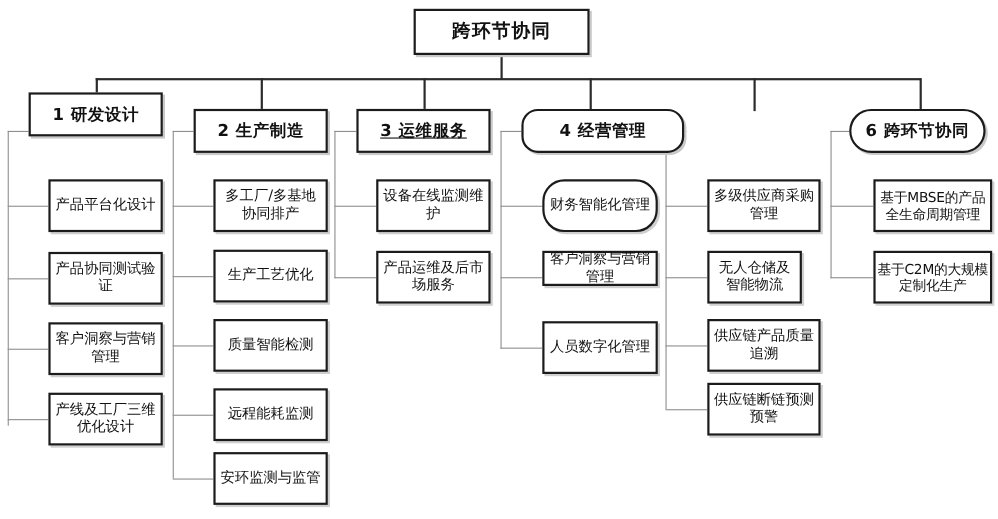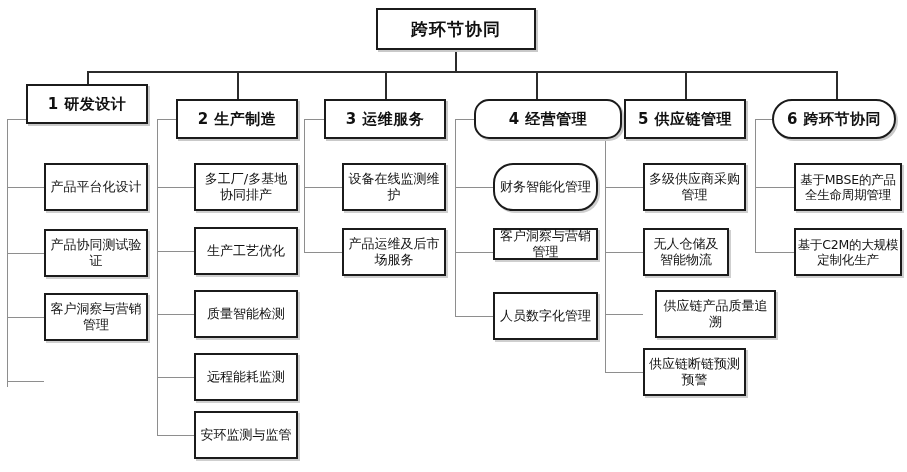--- a/index.html
+++ b/index.html
@@ -110,20 +110,23 @@
   <div class="node leaf" style="left:44px; top:229px; width:104px; height:48px;">
     <span class="txt">产品协同测试验证</span>
   </div>
 
   <div class="ln h" style="left:7px; top:317px; width:37px;"></div>
   <div class="node leaf" style="left:44px; top:293px; width:104px; height:48px;">
     <span class="txt">客户洞察与营销管理</span>
   </div>
 
   <div class="ln h" style="left:7px; top:381px; width:37px;"></div>
+  <div class="node leaf" style="left:44px; top:357px; width:104px; height:48px;">
+    <span class="txt">产线及工厂三维优化设计</span>
+  </div>
 
   <div class="node cat" style="left:176px; top:99px; width:122px; height:40px;">
     <span class="txt">2 生产制造</span>
   </div>
   <div class="ln v" style="left:157px; top:119px; height:316px;"></div>
   <div class="ln h" style="left:157px; top:119px; width:19px;"></div>
 
   <div class="ln h" style="left:157px; top:187px; width:37px;"></div>
   <div class="node leaf" style="left:194px; top:163px; width:104px; height:48px;">
     <span class="txt">多工厂/多基地协同排产</span>
@@ -142,21 +145,21 @@
   <div class="ln h" style="left:157px; top:377px; width:37px;"></div>
   <div class="node leaf" style="left:194px; top:353px; width:104px; height:48px;">
     <span class="txt">远程能耗监测</span>
   </div>
 
   <div class="ln h" style="left:157px; top:435px; width:37px;"></div>
   <div class="node leaf" style="left:194px; top:411px; width:104px; height:48px;">
     <span class="txt">安环监测与监管</span>
   </div>
 
-  <div class="node cat" style="left:324px; top:99px; width:122px; height:40px;">
+  <div class="node cat" style="left:324px; top:99px; width:122px; height:40px;text-decoration:underline;">
     <span class="txt">3 运维服务</span>
   </div>
   <div class="ln v" style="left:304px; top:119px; height:134px;"></div>
   <div class="ln h" style="left:304px; top:119px; width:20px;"></div>
 
   <div class="ln h" style="left:304px; top:187px; width:38px;"></div>
   <div class="node leaf" style="left:342px; top:163px; width:104px; height:48px;">
     <span class="txt">设备在线监测维护</span>
   </div>
 
@@ -179,38 +182,35 @@
   <div class="ln h" style="left:455px; top:252px; width:38px;"></div>
   <div class="node leaf" style="left:493px; top:228px; width:105px; height:32px;">
     <span class="txt">客户洞察与营销管理</span>
   </div>
 
   <div class="ln h" style="left:455px; top:316px; width:38px;"></div>
   <div class="node leaf" style="left:493px; top:292px; width:105px; height:48px;">
     <span class="txt">人员数字化管理</span>
   </div>
 
-  <div class="node cat" style="left:624px; top:99px; width:122px; height:40px;">
-    <span class="txt">5 供应链管理</span>
-  </div>
   <div class="ln v" style="left:605px; top:119px; height:253px;"></div>
   <div class="ln h" style="left:605px; top:119px; width:19px;"></div>
 
   <div class="ln h" style="left:605px; top:187px; width:38px;"></div>
   <div class="node leaf" style="left:643px; top:163px; width:103px; height:48px;">
     <span class="txt">多级供应商采购管理</span>
   </div>
 
   <div class="ln h" style="left:605px; top:252px; width:38px;"></div>
   <div class="node leaf" style="left:643px; top:228px; width:86px; height:48px;">
     <span class="txt">无人仓储及智能物流</span>
   </div>
 
   <div class="ln h" style="left:605px; top:314px; width:38px;"></div>
-  <div class="node leaf" style="left:643px; top:290px; width:121px; height:48px;margin-left:12px;">
+  <div class="node leaf" style="left:643px; top:290px; width:103px; height:48px;">
     <span class="txt">供应链产品质量追溯</span>
   </div>
 
   <div class="ln h" style="left:605px; top:372px; width:38px;"></div>
   <div class="node leaf" style="left:643px; top:348px; width:103px; height:48px;">
     <span class="txt">供应链断链预测预警</span>
   </div>
 
   <div class="node cat" style="left:772px; top:99px; width:124px; height:40px;border-radius:20px;">
     <span class="txt">6 跨环节协同</span>

